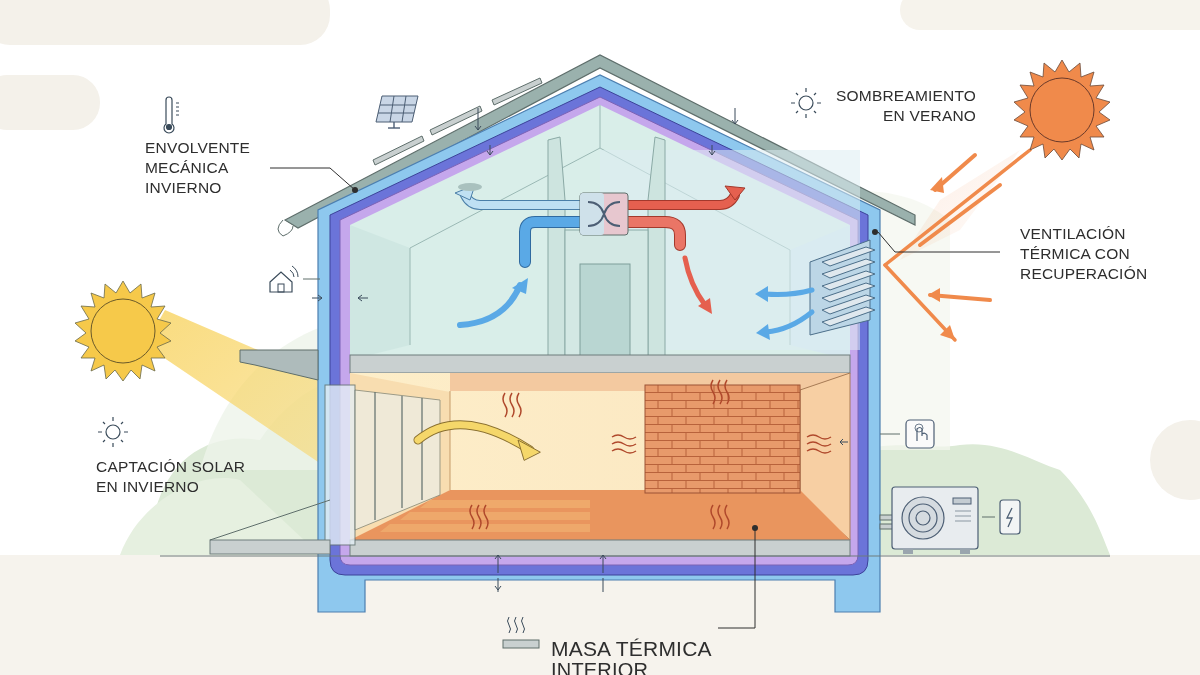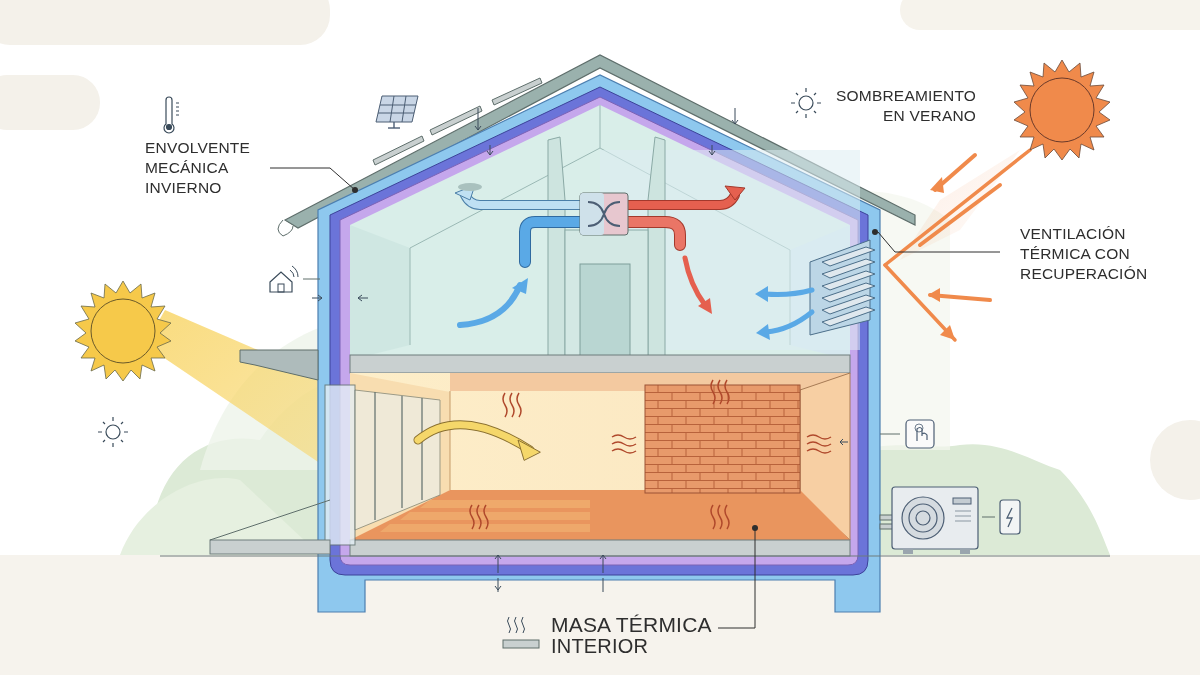--- a/index.html
+++ b/index.html
@@ -1,21 +1,21 @@
 <!DOCTYPE html>
 <html><head>
 <meta charset="utf-8">
 <style>
   html, body { margin:0; padding:0; }
   body { width:1200px; height:675px; overflow:hidden; background:#ffffff; position:relative;
          font-family:"Liberation Sans", "DejaVu Sans", sans-serif; }
   #stage { position:absolute; left:0; top:0; width:1200px; height:675px; }
   .label { position:absolute; color:#2e2e2e; font-size:15.5px; line-height:20px; letter-spacing:0.2px; }
   .label span { display:block; }
-  .label-big { font-size:21px; line-height:24px; }
+  .label-big { font-size:21px; line-height:24px;margin-top:24px; }
   .label-sub { font-size:20px; line-height:19px; }
 </style>
 </head>
 <body>
 
 <div id="stage">
 <svg width="1200" height="675" viewBox="0 0 1200 675" xmlns="http://www.w3.org/2000/svg">
   <defs>
     <linearGradient id="beamW" x1="0" y1="0" x2="1" y2="0.5">
       <stop offset="0" stop-color="#f8d567" stop-opacity="0.85"></stop>
@@ -296,18 +296,22 @@
   <span>SOMBREAMIENTO</span>
   <span>EN VERANO</span>
 </div>
 
 <div class="label" style="left:1004px; top:224px;margin-left:16px;">
   <span>VENTILACIÓN</span>
   <span>TÉRMICA CON</span>
   <span>RECUPERACIÓN</span>
 </div>
 
+<div class="label" style="left:96px; top:457px;">
+  <span>CAPTACIÓN SOLAR</span>
+  <span>EN INVIERNO</span>
+</div>
 
 <div class="label" style="left:551px; top:613px;">
   <span class="label-big">MASA TÉRMICA</span>
   <span class="label-sub">INTERIOR</span>
 </div>
 </div>
 
 </body></html>

